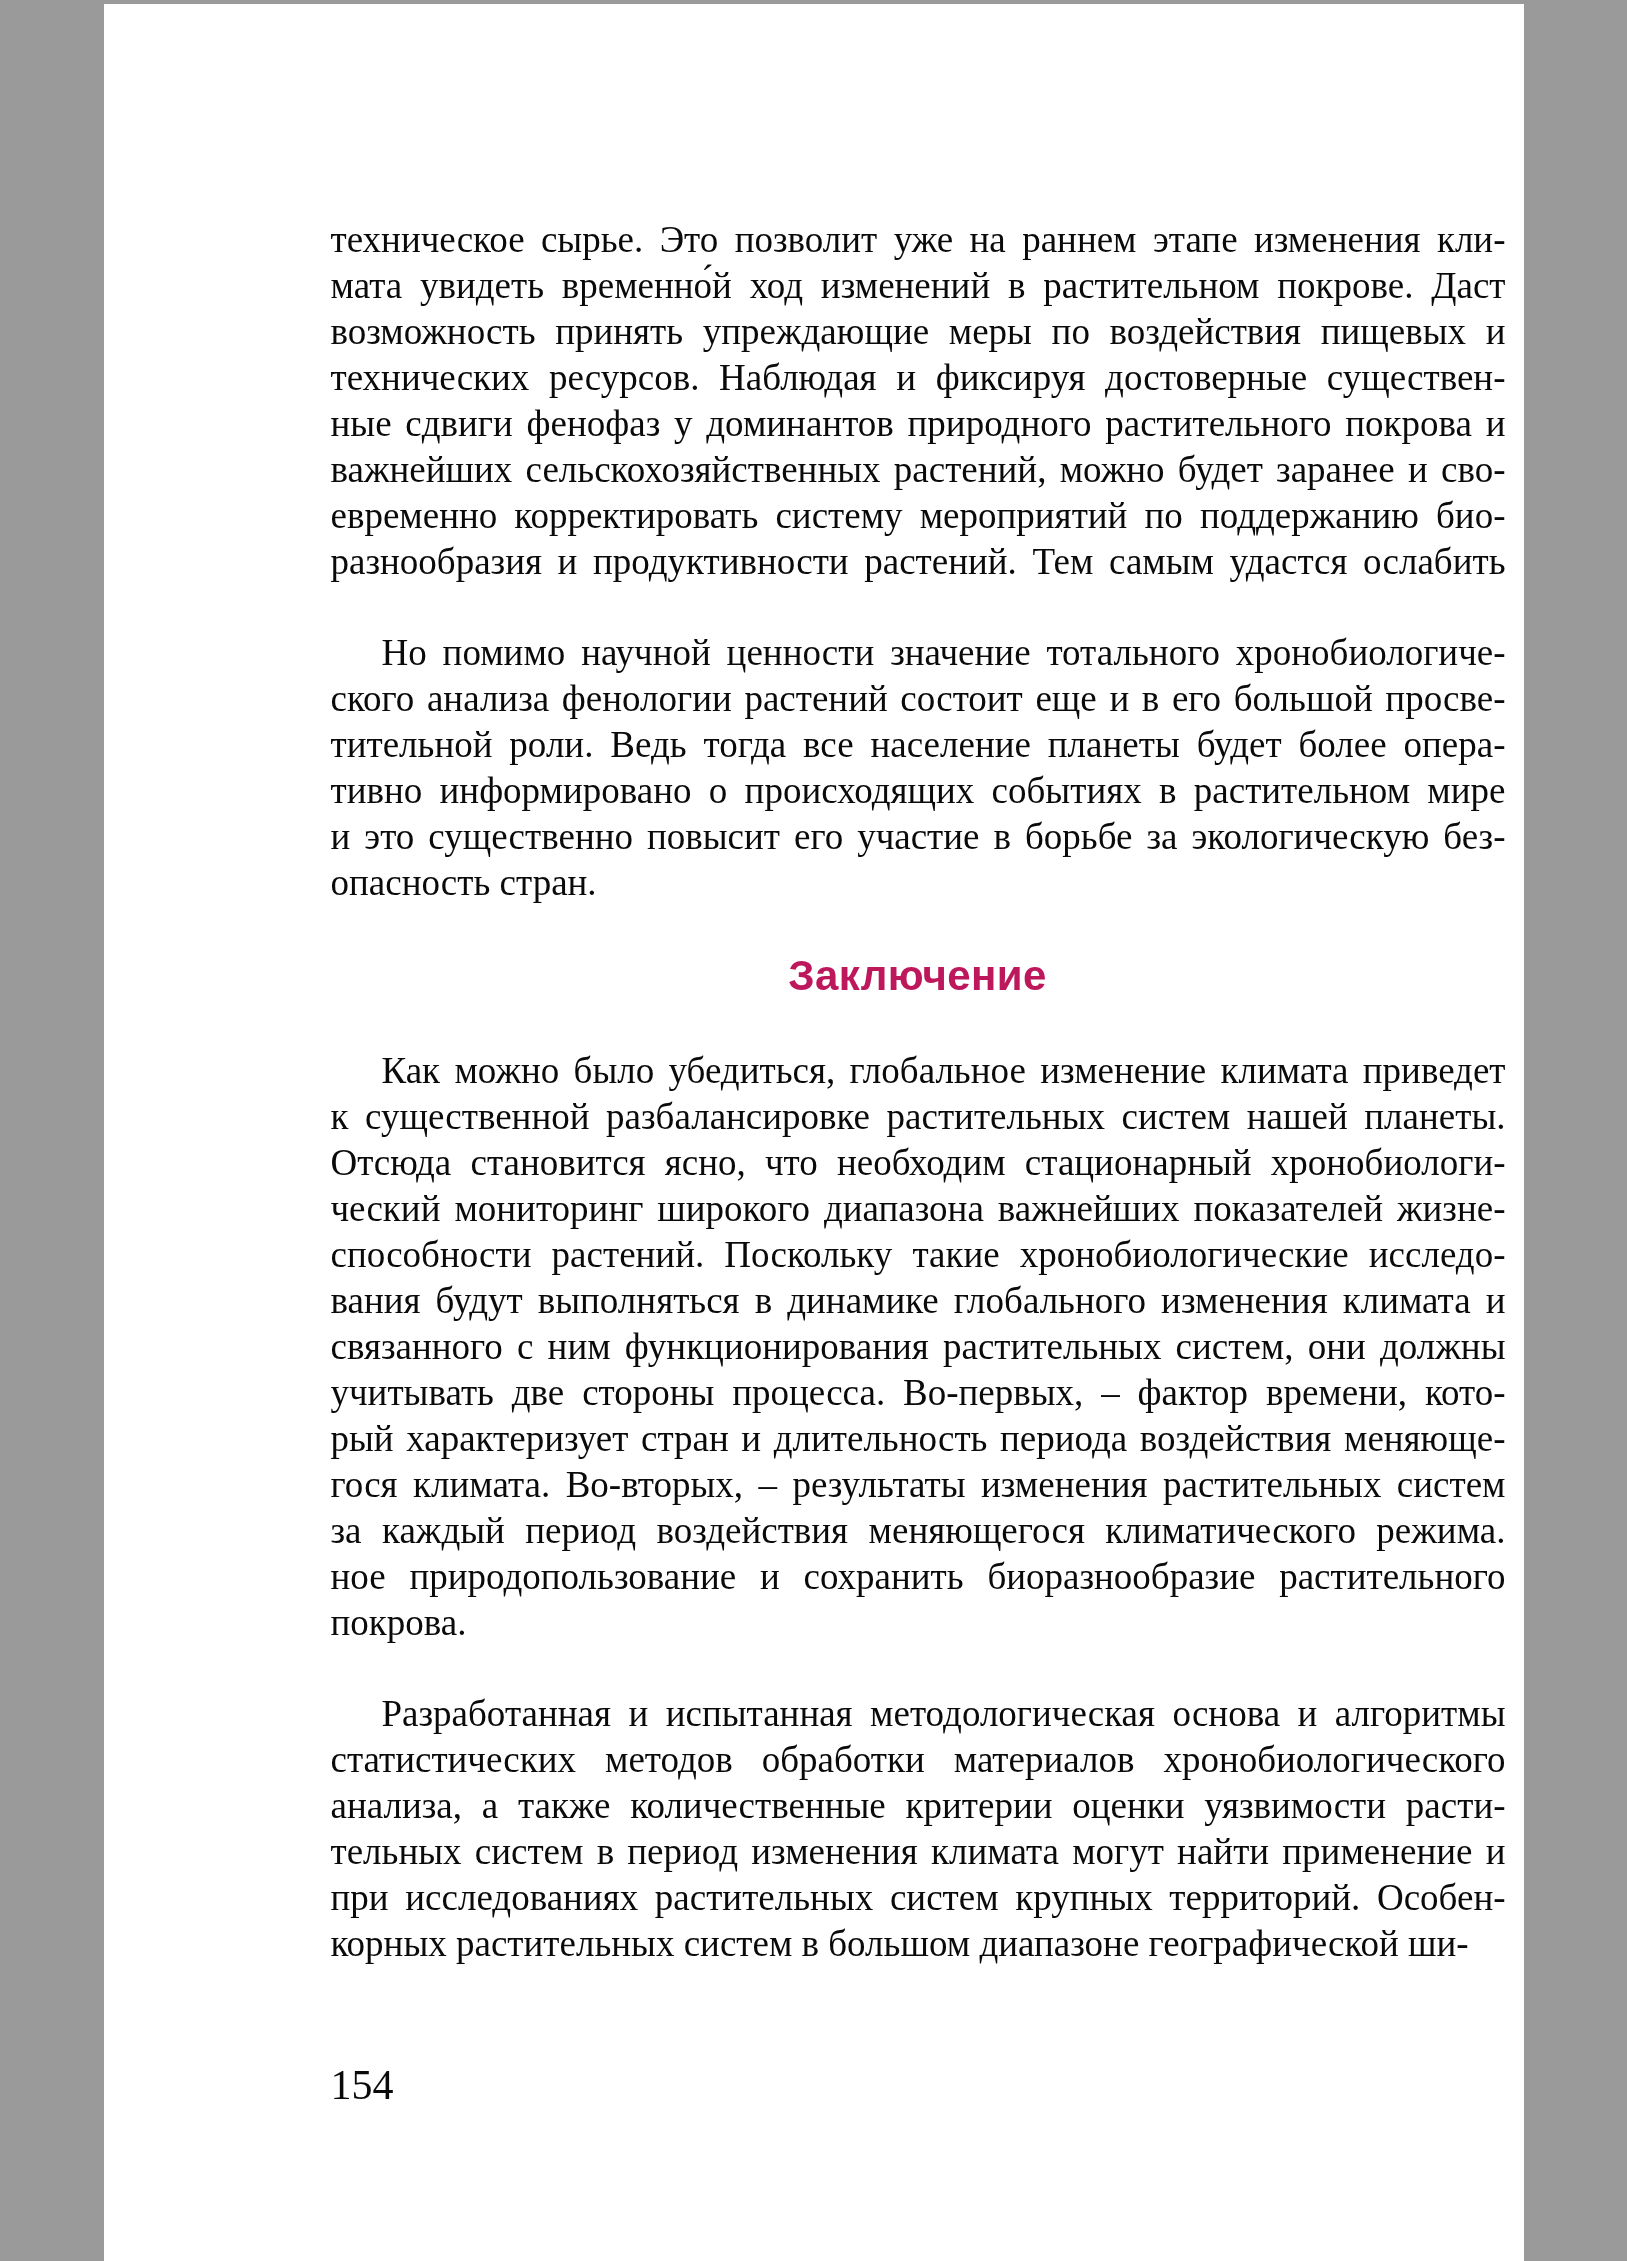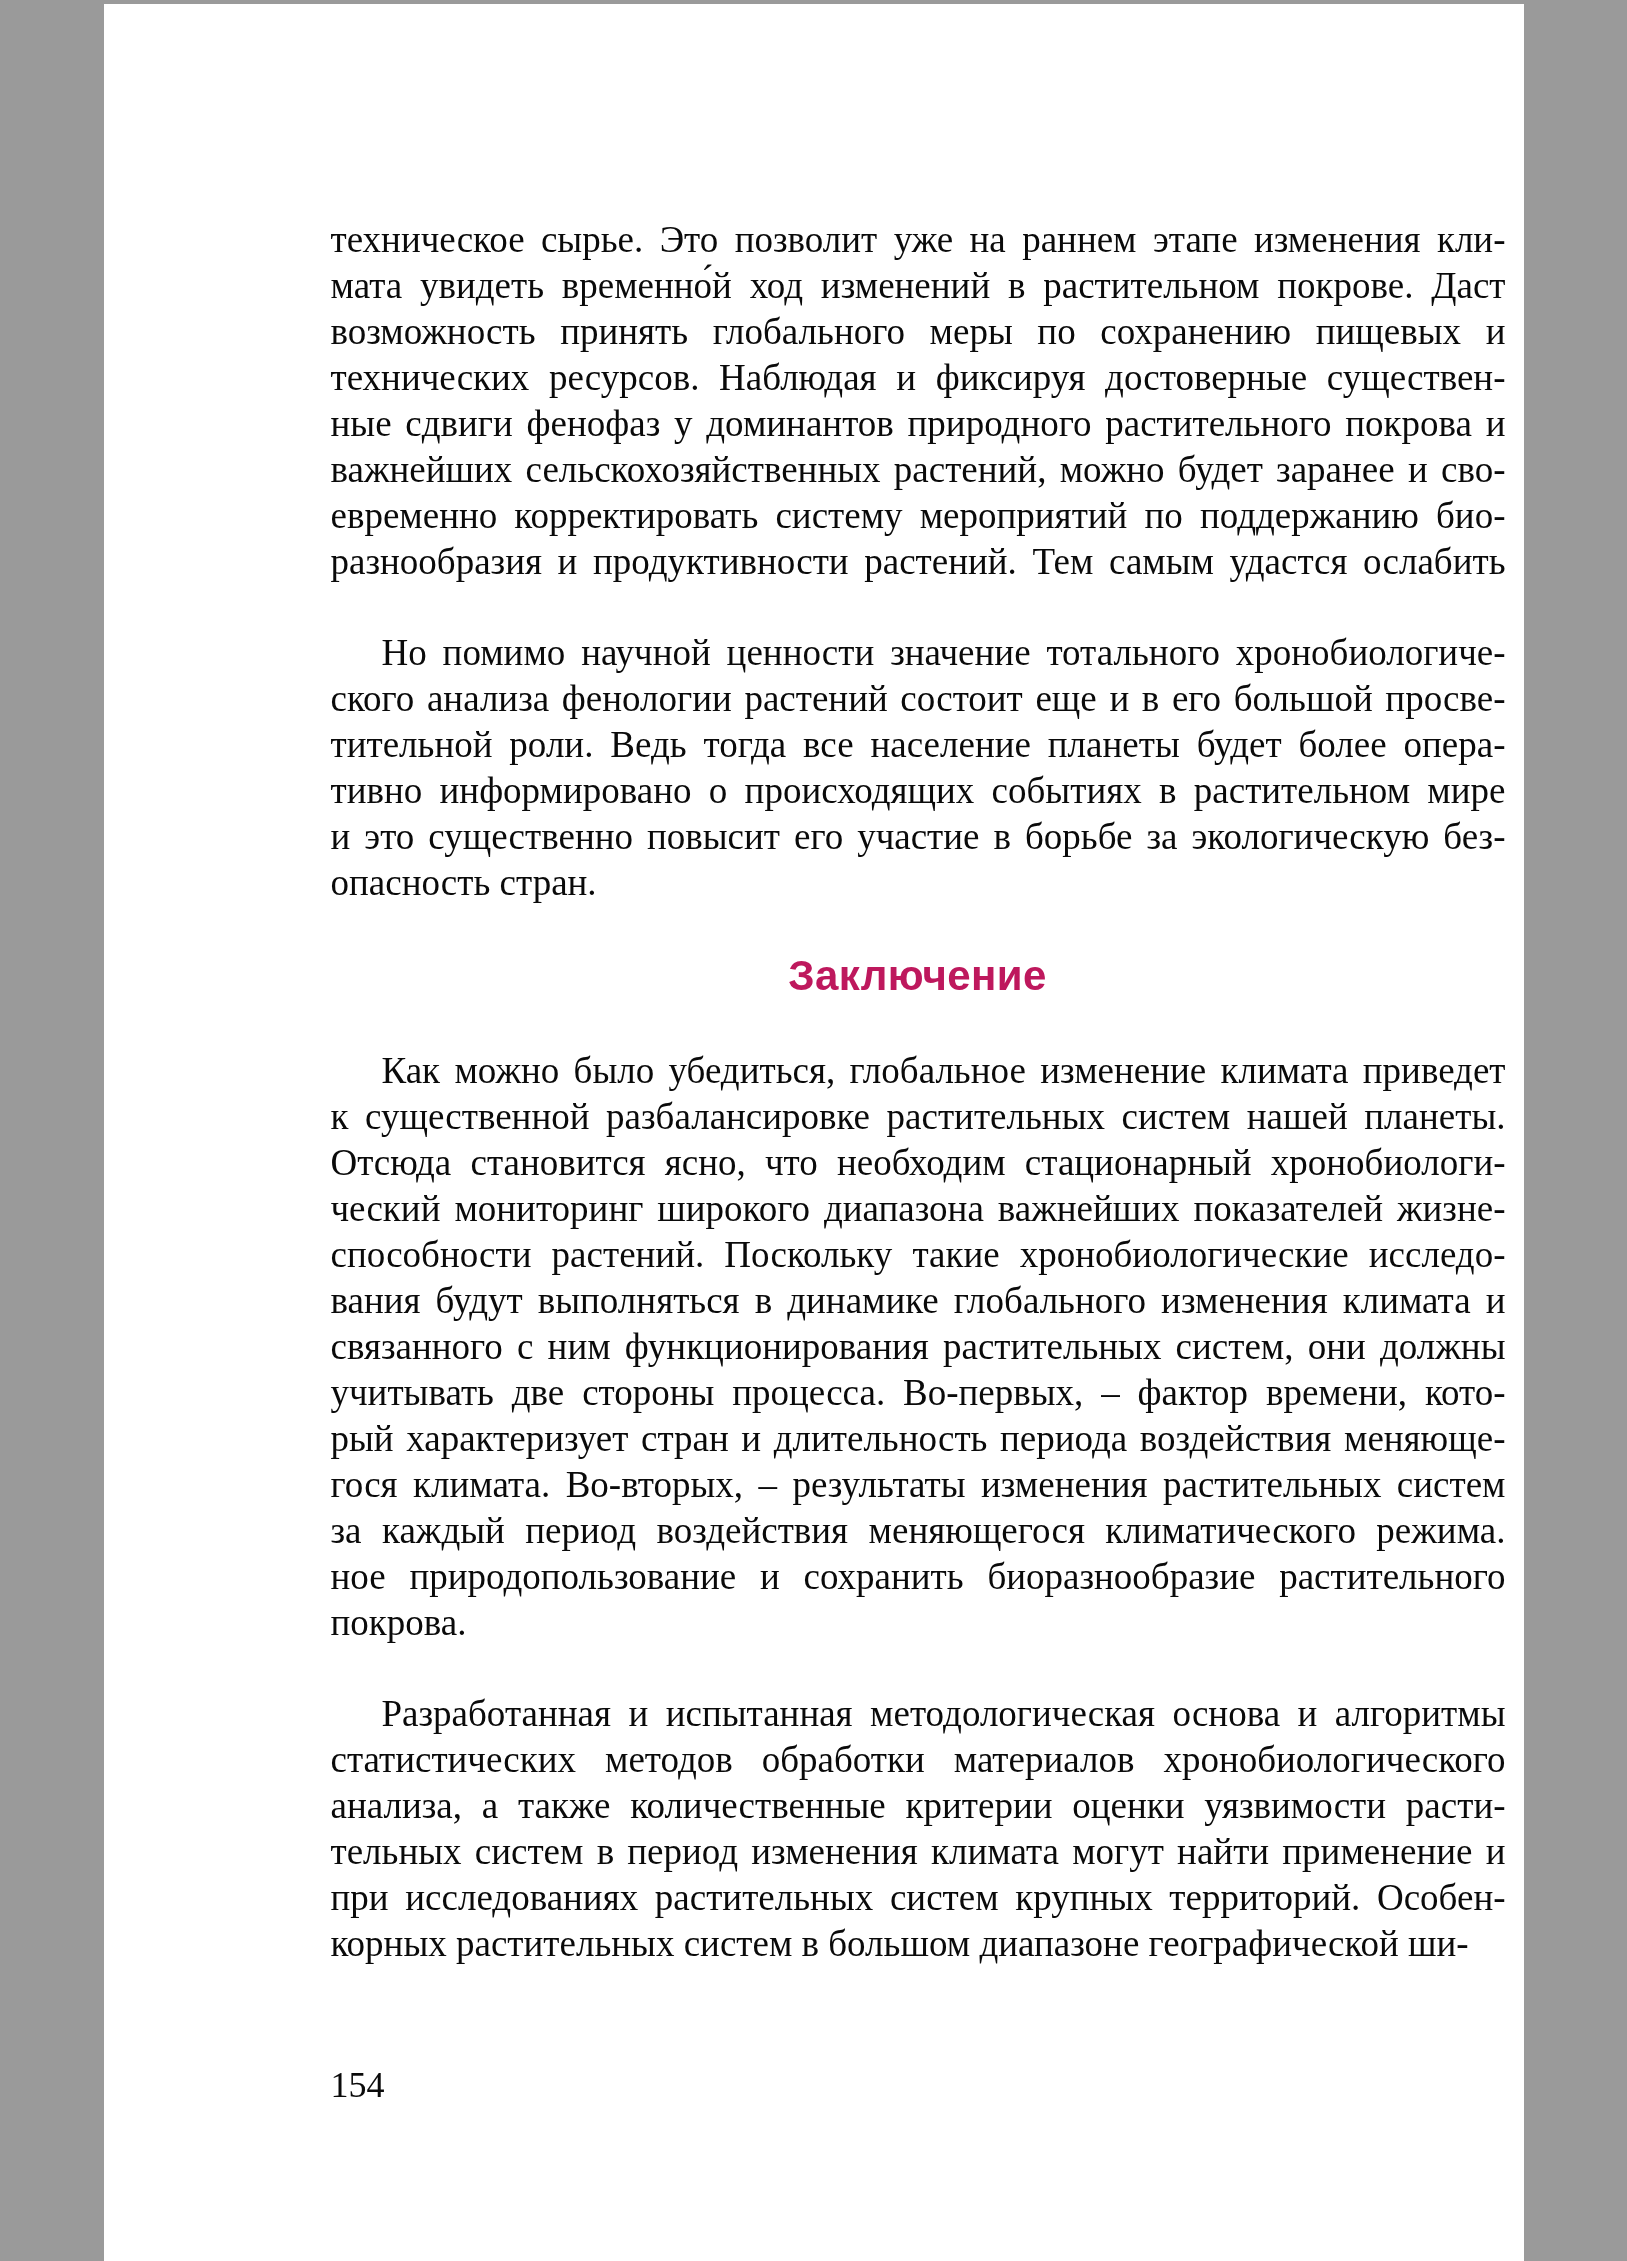--- a/index.html
+++ b/index.html
@@ -51,34 +51,34 @@
     font-weight: bold;
     font-size: 42px;
     line-height: 47px;
     letter-spacing: 0.4px;
     color: #be185d;
   }
   .pagenum {
     position: absolute;
     top: 2061px;
     left: 227px;
-    font-size: 36px;
+    font-size: 42px;
     line-height: 40px;
     color: #0a0a0a;
   }
 </style>
 </head>
 <body>
 
 <div class="page">
 
   <div class="para p1">
       <div class="line first">техническое сырье. Это позволит уже на раннем этапе изменения кли-</div>
       <div class="line">мата увидеть временно́й ход изменений в растительном покрове. Даст</div>
-      <div class="line">возможность принять глобального меры по сохранению пищевых и</div>
+      <div class="line">возможность принять упреждающие меры по воздействия пищевых и</div>
       <div class="line">технических ресурсов. Наблюдая и фиксируя достоверные существен-</div>
       <div class="line">ные сдвиги фенофаз у доминантов природного растительного покрова и</div>
       <div class="line">важнейших сельскохозяйственных растений, можно будет заранее и сво-</div>
       <div class="line">евременно корректировать систему мероприятий по поддержанию био-</div>
       <div class="line">разнообразия и продуктивности растений. Тем самым удастся ослабить</div>
     </div>
 
   <div class="para p2 indent">
       <div class="line first">Но помимо научной ценности значение тотального хронобиологиче-</div>
       <div class="line">ского анализа фенологии растений состоит еще и в его большой просве-</div>

